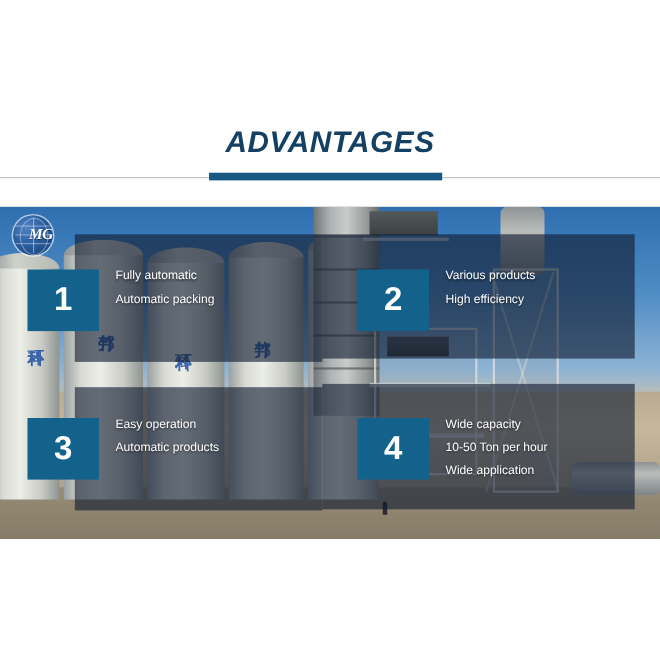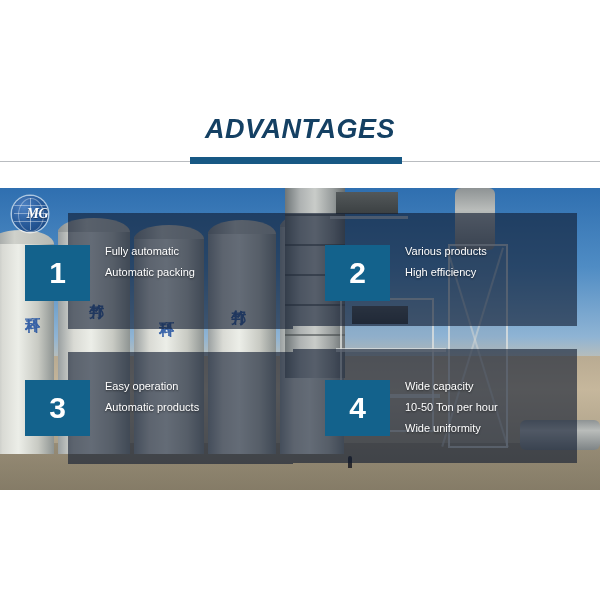--- a/index.html
+++ b/index.html
@@ -355,18 +355,18 @@
     </div>
   </div>
 
   <div class="item item-4">
     <div class="num-box">
       <span>4</span>
     </div>
     <div class="lines">
       <div>Wide capacity</div>
       <div>10-50 Ton per hour</div>
-      <div>Wide uniformity</div>
+      <div>Wide application</div>
     </div>
   </div>
 
   <div class="footer-white"></div>
 </div>
 
 </body></html>

